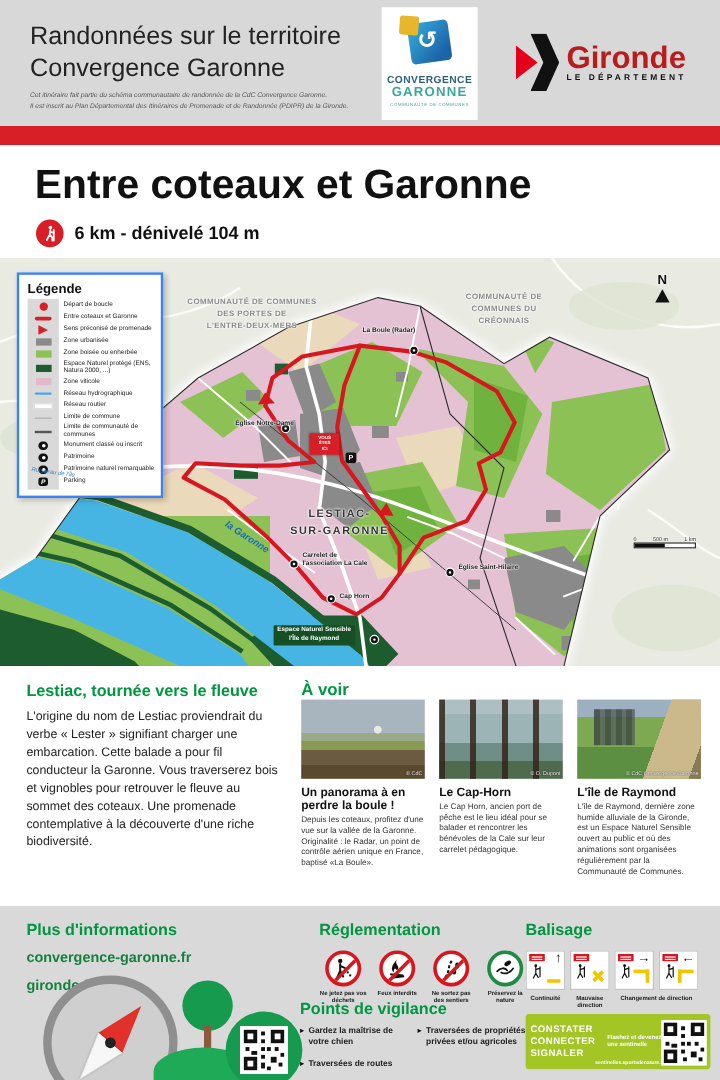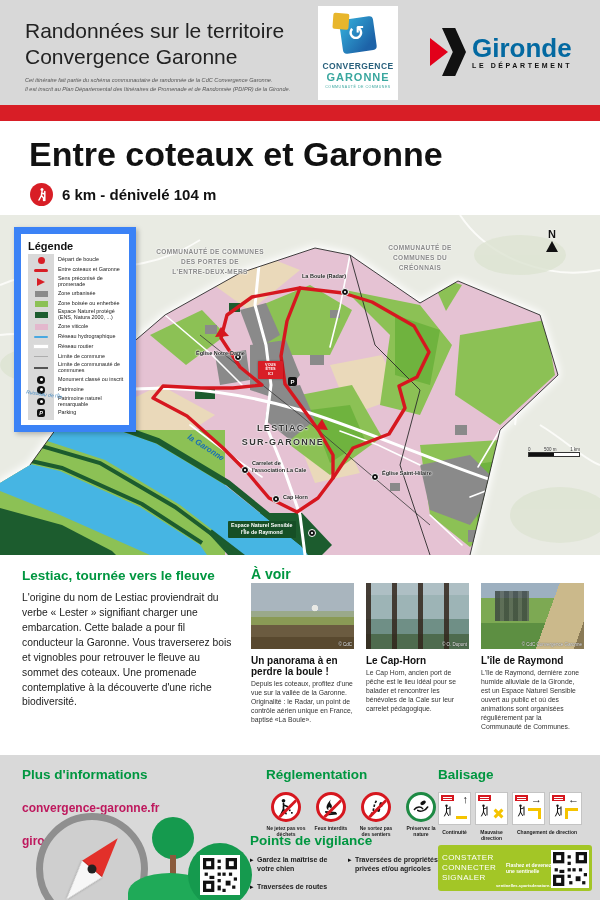--- a/index.html
+++ b/index.html
@@ -20,21 +20,21 @@
   .cg-t1{margin-top:9px;font-size:8.5px;font-weight:bold;color:#28607c;letter-spacing:.4px;}
   .cg-t2{font-size:11px;font-weight:bold;color:#3aa79f;letter-spacing:1px;}
   .cg-t3{font-size:3.6px;color:#3aa79f;letter-spacing:.5px;margin-top:2px;}
   .gi-logo{position:absolute;left:430px;top:28px;display:flex;align-items:center;}
   .gi-mark{position:relative;width:36px;height:48px;}
   .gi-red{position:absolute;left:0;top:10px;width:0;height:0;border-top:14px solid transparent;
           border-bottom:14px solid transparent;border-left:18px solid #e2001a;}
   .gi-black{position:absolute;left:12px;top:0;width:24px;height:48px;background:#111;
           clip-path:polygon(0 0,55% 0,100% 50%,55% 100%,0 100%,45% 50%);}
   .gi-text{margin-left:6px;}
-  .gi-name{font-size:26px;font-weight:bold;color:#0369a1;line-height:1;}
+  .gi-name{font-size:26px;font-weight:bold;color:#b91c1c;line-height:1;}
   .gi-dep{font-size:7px;letter-spacing:2.6px;color:#111;font-weight:bold;margin-top:1px;}
   .redbar{height:16px;background:#d81e26;}
 
   
   .trailblock{position:relative;height:94px;background:#fff;}
   .trail-title{position:absolute;left:29px;top:14px;font-size:34px;font-weight:bold;color:#111;}
   .trail-stats{position:absolute;left:30px;top:62px;display:flex;align-items:center;}
   .hiker-badge{width:23px;height:23px;border-radius:50%;background:#d81e26;display:flex;
                align-items:center;justify-content:center;margin-right:9px;}
   .stats-text{font-size:15px;font-weight:bold;color:#111;}
@@ -46,21 +46,21 @@
           text-shadow:0 0 2px #fff,0 0 2px #fff,0 0 1px #fff;}
   .cc-label{font-size:6.5px;color:#8a8a8a;letter-spacing:.4px;text-align:center;line-height:1.5;
             text-shadow:0 0 2px #fff,0 0 2px #fff;}
   .town-label{font-size:9px;color:#333;letter-spacing:1.3px;text-align:center;line-height:1.6;}
   .poi{font-size:5.5px;}
   .ens-label{font-size:5.3px;color:#fff;background:#164f26;padding:1px 3px;line-height:1.4;
              text-shadow:none;border-radius:1px;}
   .river-label{font-size:8px;font-style:italic;color:#1a6fb5;font-weight:bold;text-shadow:none;}
   .ruisseau-label{font-size:5px;font-style:italic;color:#3f87c0;font-weight:normal;text-shadow:none;}
   .legendbox{position:absolute;left:14px;top:12px;width:122px;background:#fff;
-             border:7px solid #3b82f6;box-shadow:2px 2px 5px rgba(0,0,0,.25);padding:5px 5px 6px 5px;box-sizing:border-box;}
+             border:2px solid #3b82f6;box-shadow:2px 2px 5px rgba(0,0,0,.25);padding:5px 5px 6px 5px;box-sizing:border-box;}
   .lg-title{font-size:11px;font-weight:bold;color:#111;margin:1px 0 4px 2px;}
   .lg-rows{position:relative;padding-left:0;}
   .lg-rows:before{content:"";position:absolute;left:2px;top:-2px;bottom:-2px;width:26px;background:#d9d9d9;}
   .lg-row{position:relative;display:flex;align-items:center;min-height:8.6px;margin-bottom:1.4px;}
   .lg-ic{width:26px;min-width:26px;display:flex;align-items:center;justify-content:center;margin-left:2px;}
   .lg-row span.lbl{font-size:5.4px;line-height:1.1;color:#222;margin-left:4px;}
   .ic-dot{width:7px;height:7px;border-radius:50%;background:#d81e26;}
   .ic-line{width:14px;height:3.5px;background:#d81e26;border-radius:2px;}
   .ic-arrow{width:0;height:0;border-top:4px solid transparent;border-bottom:4px solid transparent;border-left:8px solid #d81e26;}
   .ic-sq{width:13px;height:6px;}
@@ -107,21 +107,21 @@
   .img3{background:
      linear-gradient(110deg, transparent 0 62%, #cbb98b 62% 92%, #8a7a55 92% 100%),
      linear-gradient(#9db0c0 0 22%, #7da953 22% 60%, #5d8f42 60% 100%);}
   .img3:before{content:"";position:absolute;left:14px;top:8px;width:34px;height:30px;
      background:repeating-linear-gradient(90deg,#3a4440 0 5px,#566058 5px 9px);opacity:.8;}
 
   
   .footer{position:relative;height:145px;background:#d9d9d9;}
   .f-h{font-size:13.5px;font-weight:bold;color:#009640;}
   .col-info{position:absolute;left:22px;top:12px;width:210px;}
-  .f-link{font-size:12px;font-weight:bold;color:#be185d;margin-top:19px;}
+  .f-link{font-size:12px;font-weight:bold;color:#15803d;margin-top:9px;}
   .compass{position:absolute;left:36px;top:58px;width:112px;height:112px;border-radius:50%;
            background:#cfcfcf;border:7px solid #8f8f8f;box-sizing:border-box;}
   .needle-r{position:absolute;left:50%;top:50%;width:0;height:0;transform:translate(-50%,-100%) rotate(40deg);
             transform-origin:50% 100%;border-left:13px solid transparent;border-right:13px solid transparent;border-bottom:40px solid #e2302a;}
   .needle-w{position:absolute;left:50%;top:50%;width:0;height:0;transform:translate(-50%,0) rotate(40deg);
             transform-origin:50% 0;border-left:13px solid transparent;border-right:13px solid transparent;border-top:40px solid #f7f7f7;
             filter:drop-shadow(0 0 1px rgba(0,0,0,.35));}
   .needle-c{position:absolute;left:50%;top:50%;width:9px;height:9px;background:#222;border-radius:50%;transform:translate(-50%,-50%);}
   .tree{position:absolute;}
   .tree .crown{width:42px;height:42px;background:#159a4e;border-radius:50%;}
@@ -159,21 +159,21 @@
   .y-x{width:11px;height:11px;background:none;}
   .y-x:before,.y-x:after{content:"";position:absolute;left:4px;top:0;width:3px;height:11px;background:#f5c400;}
   .y-x:before{transform:rotate(45deg);} .y-x:after{transform:rotate(-45deg);}
   .y-corner{width:10px;height:8px;background:none;border-top:3.5px solid #f5c400;border-right:3.5px solid #f5c400;}
   .y-corner.flip{border-right:none;border-left:3.5px solid #f5c400;}
   .sign-caps{position:relative;margin-top:4px;height:16px;font-size:5px;font-weight:bold;color:#222;text-align:center;line-height:1.2;}
   .cap1{position:absolute;left:0;width:33px;} .cap2{position:absolute;left:37px;width:33px;}
   .cap3{position:absolute;left:74px;width:70px;}
   .sentinelle{position:absolute;left:438px;top:90px;width:154px;height:46px;background:#a3c626;border-radius:3px;
               display:flex;align-items:center;padding:3px 4px;box-sizing:border-box;}
-  .sent-words{width:62px;font-size:8px;font-weight:normal;color:#fff;letter-spacing:.4px;line-height:1.25;}
+  .sent-words{width:62px;font-size:8px;font-weight:bold;color:#fff;letter-spacing:.4px;line-height:1.25;}
   .sent-tag{width:46px;font-size:5px;font-weight:bold;color:#fff;line-height:1.3;margin-left:2px;}
   .sent-url{position:absolute;left:58px;bottom:3px;font-size:4.2px;font-weight:bold;color:#fff;}
   .sent-qr{position:absolute;right:3px;top:5px;background:#fff;padding:2px;line-height:0;}
 </style>
 </head>
 <body>
 
 <div class="header">
   <div class="hd-title">
     <div>Randonnées sur le territoire</div>

